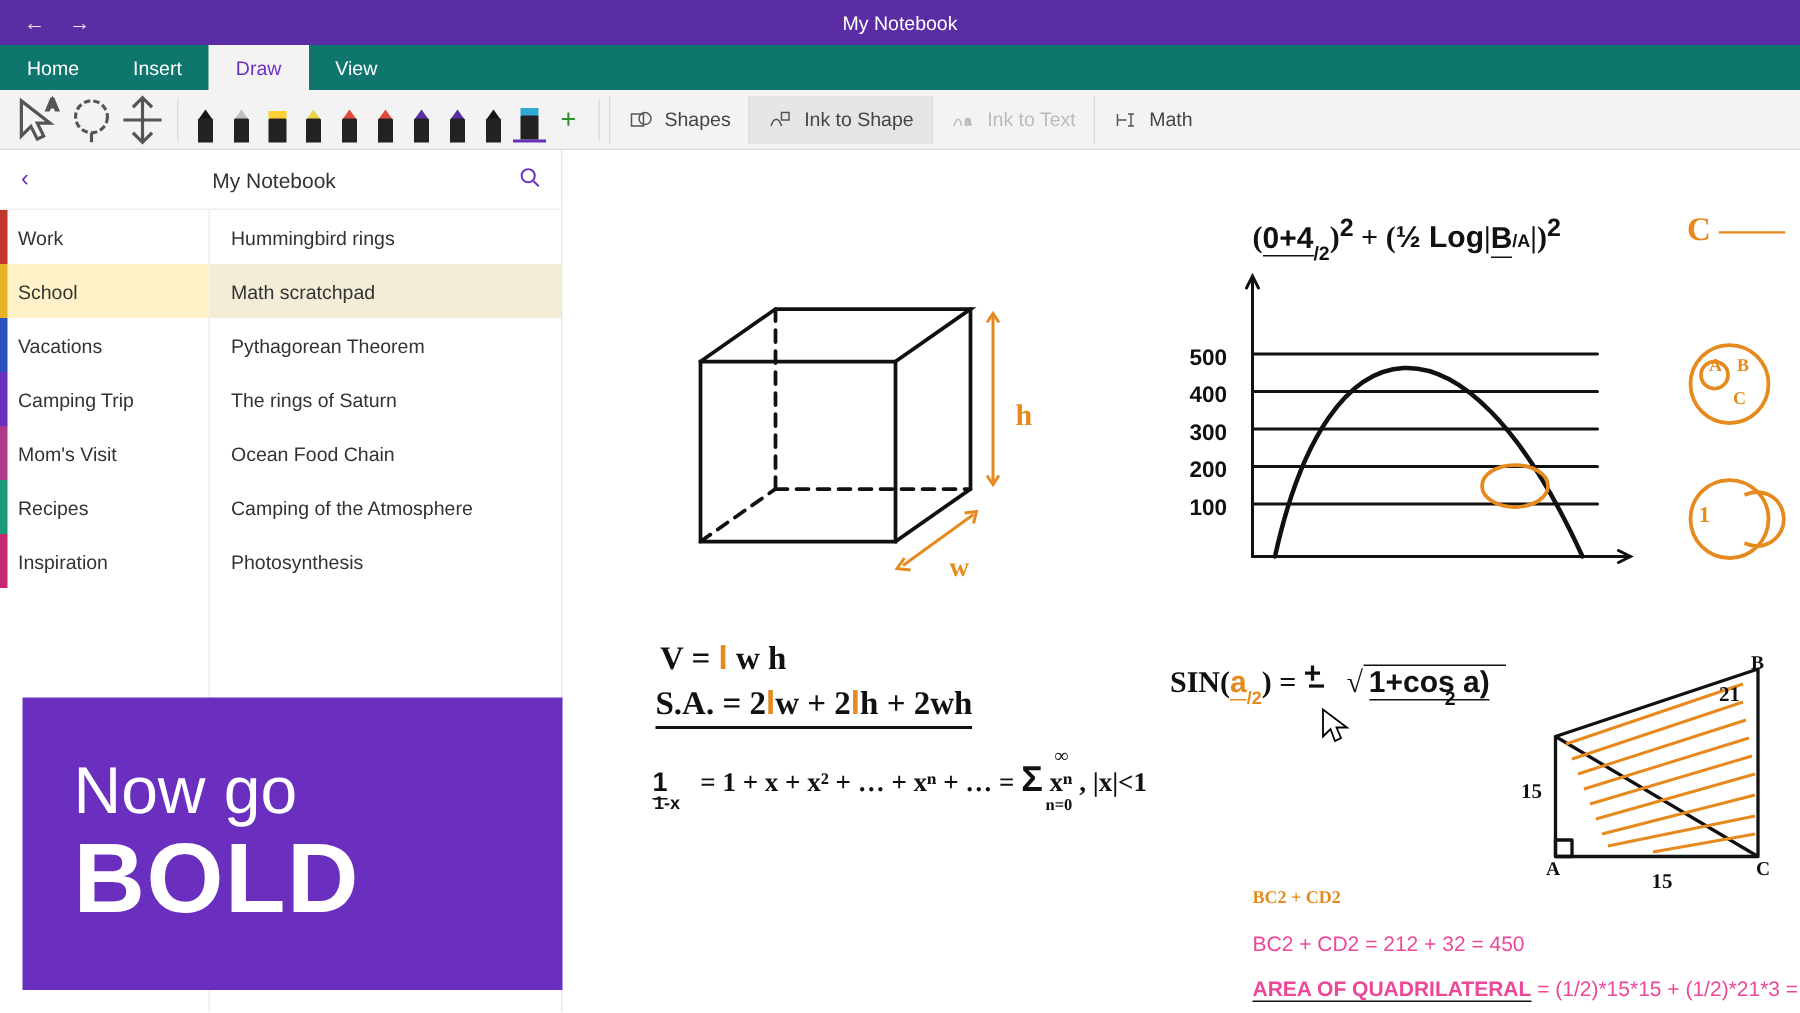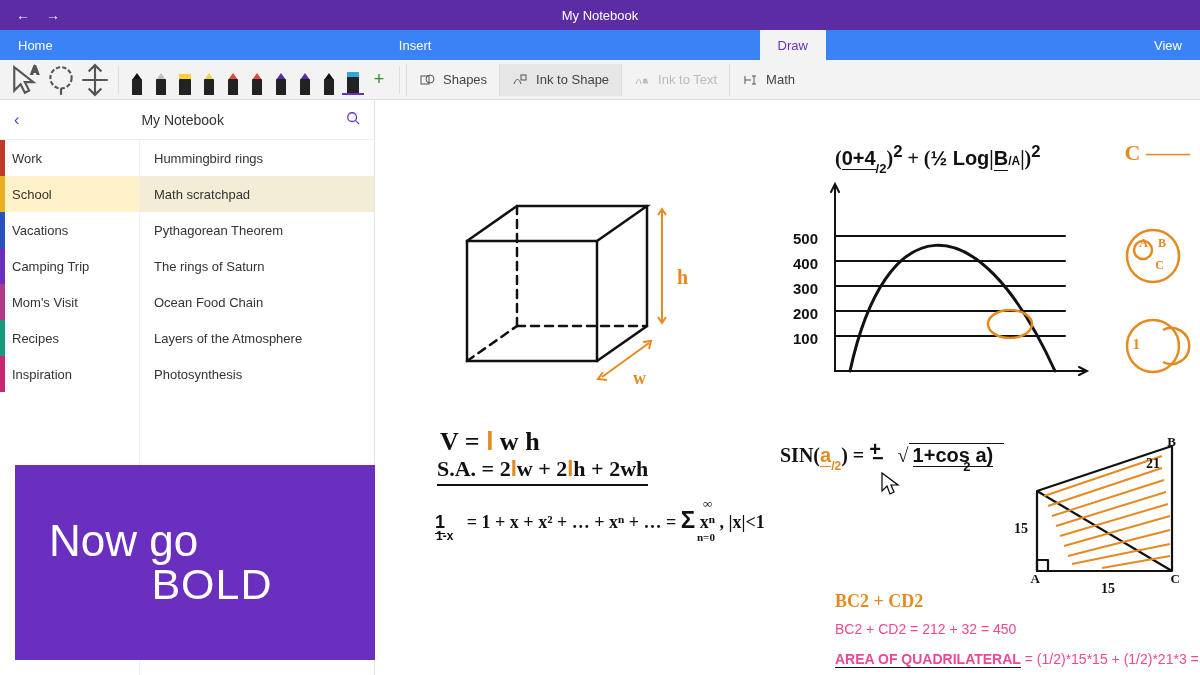--- a/index.html
+++ b/index.html
@@ -5,21 +5,21 @@
   * { box-sizing: border-box; margin: 0; padding: 0; font-family: "Segoe UI", Arial, sans-serif; }
   body { width: 1200px; height: 675px; overflow: hidden; background: #fff; position: relative; }
 
   
   .titlebar { height: 30px; background: #5b2da4; display: flex; align-items: center; color: #fff; font-size: 12px; }
   .tb-left { display: flex; align-items: center; gap: 16px; padding-left: 16px; }
   .nav-arrow { font-size: 14px; opacity: .9; cursor: pointer; }
   .tb-title { position: absolute; left: 50%; transform: translateX(-50%); font-size: 13px; }
 
   
-  .menubar { height: 30px; background: #3b82f6; display: flex; align-items: stretch; justify-content: space-between; }
+  .menubar { height: 30px; background: #0f766e; display: flex; align-items: stretch; }
   .menu-item { padding: 0 18px; display: flex; align-items: center; color: #fff; font-size: 13px; cursor: pointer; }
   .menu-item.active { background: #f3f3f3; color: #6b2fbf; }
 
   
   .ribbon { height: 40px; background: #f3f3f3; border-bottom: 1px solid #ddd; display: flex; align-items: center; padding-left: 10px; gap: 0; }
   .tool-icon { width: 34px; height: 34px; display: flex; align-items: center; justify-content: center; cursor: pointer; color: #555; font-size: 14px; }
   .vsep { width: 1px; height: 28px; background: #ddd; margin: 0 6px; }
   .pen { width: 22px; height: 30px; display: flex; flex-direction: column; align-items: center; justify-content: flex-end; cursor: pointer; margin: 0 1px; }
   .pen .tip { width: 0; height: 0; border-left: 5px solid transparent; border-right: 5px solid transparent; border-bottom: 7px solid; }
   .pen .body { width: 10px; height: 16px; background: #222; border-radius: 1px 1px 0 0; margin-top: -1px; }
@@ -53,21 +53,21 @@
   
   .canvas { flex: 1; position: relative; background: #fff; overflow: hidden; margin-top: 36px; }
   .ink { position: absolute; font-family: "Segoe Script", "Comic Sans MS", cursive; font-weight: 600; color: #111; }
   .orange { color: #e68a1f; }
   .typed { position:absolute; font-family: "Segoe UI", Arial; font-size: 14px; color:#ec4899;}
   .underline { border-bottom: 1px solid #111; display:inline-block; }
 
   
   .banner { position: absolute; left: 15px; bottom: 15px; width: 360px; height: 195px; background: #6b2fbf; color: #fff; display: flex; flex-direction: column; justify-content: center; padding-left: 34px; }
   .banner .l1 { font-size: 44px; font-weight: 300; }
-  .banner .l2 { font-size: 43px; font-weight: 400; margin-top: -6px; letter-spacing: 1px; text-align: center;}
+  .banner .l2 { font-size: 66px; font-weight: 700; margin-top: -6px; letter-spacing: 1px;}
 
   .cursor-arrow { position:absolute; }
 </style>
 </head>
 <body>
 
 <div class="titlebar">
   <div class="tb-left">
     <span class="nav-arrow">←</span>
     <span class="nav-arrow">→</span>
@@ -195,21 +195,21 @@
           <div class="section" style="--c: #b03a8a;"><span style="position:absolute;left:0;top:0;bottom:0;width:5px;background:#b03a8a;"></span>Mom's Visit</div>
           <div class="section" style="--c: #1a9a7a;"><span style="position:absolute;left:0;top:0;bottom:0;width:5px;background:#1a9a7a;"></span>Recipes</div>
           <div class="section" style="--c: #c62872;"><span style="position:absolute;left:0;top:0;bottom:0;width:5px;background:#c62872;"></span>Inspiration</div>
         </div>
       <div class="pages" id="pages">
           <div class="page">Hummingbird rings</div>
           <div class="page sel">Math scratchpad</div>
           <div class="page">Pythagorean Theorem</div>
           <div class="page">The rings of Saturn</div>
           <div class="page">Ocean Food Chain</div>
-          <div class="page">Layers of the Atmosphere</div>
+          <div class="page">Camping of the Atmosphere</div>
           <div class="page">Photosynthesis</div>
         </div>
     </div>
   </div>
 
   <div class="canvas">
 
     <div class="ink" style="top:6px;left:460px;font-size:20px;">(<span style="border-bottom:1px solid #111;">0+4</span><span style="font-size:13px;position:relative;top:8px;">/2</span>)<sup>2</sup> + (<span>½ Log</span>|<span style="display:inline-block;border-bottom:1px solid;">B</span><span style="font-size:12px;">/A</span>|)<sup>2</sup></div>
     <div class="ink orange" style="top:4px;right:10px;font-size:22px;">C ――</div>
 
@@ -259,21 +259,21 @@
           <circle cx="38" cy="24" r="9"></circle>
         <circle cx="48" cy="120" r="26"></circle>
           <path d="M58 104 A18 18 0 1 1 58 136"></path>
       </g>
     </svg>
     <span class="ink orange" style="top:100px;right:52px;font-size:12px;">A</span>
     <span class="ink orange" style="top:100px;right:34px;font-size:12px;">B</span>
     <span class="ink orange" style="top:122px;right:36px;font-size:12px;">C</span>
     <span class="ink orange" style="top:200px;right:60px;font-size:15px;">1</span>
 
-    <div class="ink" style="top:290px;left:65px;font-size:26px;">V = <span class="orange">l</span> w h</div>
+    <div class="ink" style="top:290px;left:65px;font-size:22px;">V = <span class="orange">l</span> w h</div>
     <div class="ink" style="top:320px;left:62px;font-size:22px;border-bottom:2px solid #111;padding-bottom:2px;">S.A. = 2<span class="orange">l</span>w + 2<span class="orange">l</span>h + 2wh</div>
     <div class="ink" style="top:370px;left:60px;font-size:18px;"><span style="display:inline-block;border-bottom:1.5px solid;">1</span><span style="font-size:12px;position:relative;top:12px;left:-9px;">1-x</span> = 1 + x + x² + … + xⁿ + … = <span style="font-size:24px;">Σ</span> xⁿ , |x|&lt;1</div>
     <span class="ink" style="top:395px;left:322px;font-size:11px;">n=0</span>
     <span class="ink" style="top:360px;left:328px;font-size:13px;">∞</span>
 
     <div class="ink" style="top:308px;left:405px;font-size:20px;">SIN(<span class="orange" style="border-bottom:1px solid #e68a1f;">a</span><span class="orange" style="font-size:12px;position:relative;top:8px;">/2</span>) = <span style="position:relative;top:-6px;">+</span><span style="position:relative;top:3px;left:-9px;">−</span> √<span style="border-top:1.5px solid #111;padding:0 4px;"><span style="border-bottom:1px solid;">1+cos a)</span><span style="font-size:13px;position:relative;top:9px;left:-30px;">2</span></span></div>
 
     <svg class="cursor-arrow" style="top:335px;left:505px;" width="22" height="26" viewBox="0 0 22 26">
         <path d="M2 2 L2 20 L7 15 L10 23 L14 21 L11 14 L18 14 Z" fill="#fff" stroke="#000" stroke-width="1.2"></path>
       </svg>
@@ -288,21 +288,21 @@
         <path d="M22 60 L140 20 M26 70 L140 32 M30 80 L142 44 M34 90 L144 56 M38 100 L146 68 M42 110 L148 80 M46 120 L148 94 M50 128 L148 108 M80 132 L148 120"></path>
       </g>
     </svg>
     <span class="ink" style="top:435px;right:160px;font-size:13px;">A</span>
     <span class="ink" style="top:298px;right:24px;font-size:13px;">B</span>
     <span class="ink" style="top:435px;right:20px;font-size:13px;">C</span>
     <span class="ink" style="top:385px;right:172px;font-size:14px;">15</span>
     <span class="ink" style="top:320px;right:40px;font-size:14px;">21</span>
     <span class="ink" style="top:445px;right:85px;font-size:14px;">15</span>
 
-    <div class="ink orange" style="top:455px;left:460px;font-size:18px;">BC2 + CD2</div>
+    <div class="ink orange" style="top:455px;left:460px;font-size:12px;">BC2 + CD2</div>
     <div class="typed" style="top:485px;left:460px;">BC2 + CD2 = 212 + 32 = 450</div>
     <div class="typed" style="top:515px;left:460px;"><b class="underline">AREA OF QUADRILATERAL</b><span> = (1/2)*15*15 + (1/2)*21*3 =</span></div>
   </div>
 </div>
 
 <div class="banner">
   <div class="l1">Now go</div>
   <div class="l2">BOLD</div>
 </div>
 

